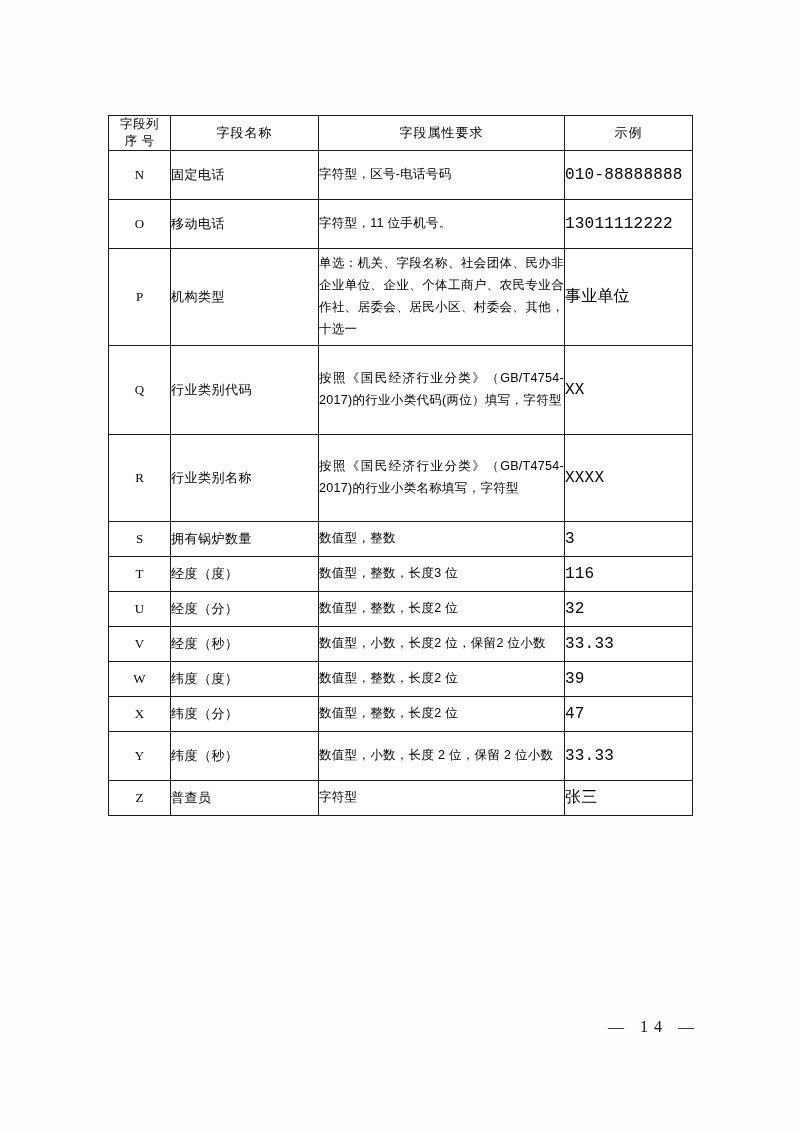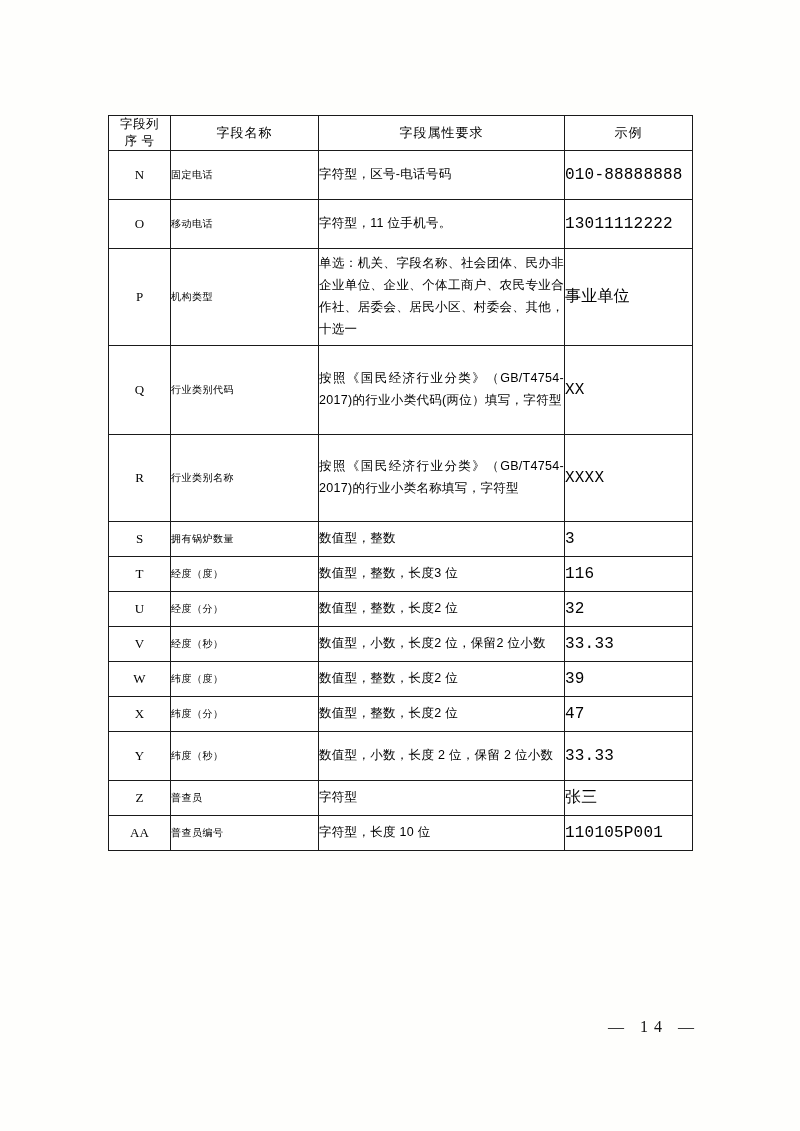--- a/index.html
+++ b/index.html
@@ -64,21 +64,21 @@
   }
   td.seq {
     text-align: center;
     font-family: "Liberation Serif", "DejaVu Serif", serif;
     font-size: 13px;
     padding: 6px 2px;
   }
   td.name {
     padding: 6px 0 6px 12px;
     font-family: "Liberation Sans", "DejaVu Sans", sans-serif;
-    font-size: 10px;
+    font-size: 13px;
     letter-spacing: 0.5px;
   }
   td.attr {
     padding: 6px 6px 6px 8px;
     font-family: "Liberation Sans", "DejaVu Sans", sans-serif;
     font-size: 12.5px;
     line-height: 1.75;
     letter-spacing: 0.3px;
   }
   td.attr.justify {
@@ -205,26 +205,20 @@
             <td class="name">纬度（秒）</td>
             <td class="attr">数值型，小数，长度 2 位，保留 2 位小数</td>
             <td class="ex">33.33</td>
           </tr>
           <tr class="normal">
             <td class="seq">Z</td>
             <td class="name">普查员</td>
             <td class="attr">字符型</td>
             <td class="ex">张三</td>
           </tr>
-          <tr class="normal">
-            <td class="seq">AA</td>
-            <td class="name">普查员编号</td>
-            <td class="attr">字符型，长度 10 位</td>
-            <td class="ex">110105P001</td>
-          </tr>
         </tbody>
       </table>
     </div>
 
     <div class="page-number">— 14 —</div>
 
   </div>
 </div>
 
 </body></html>

